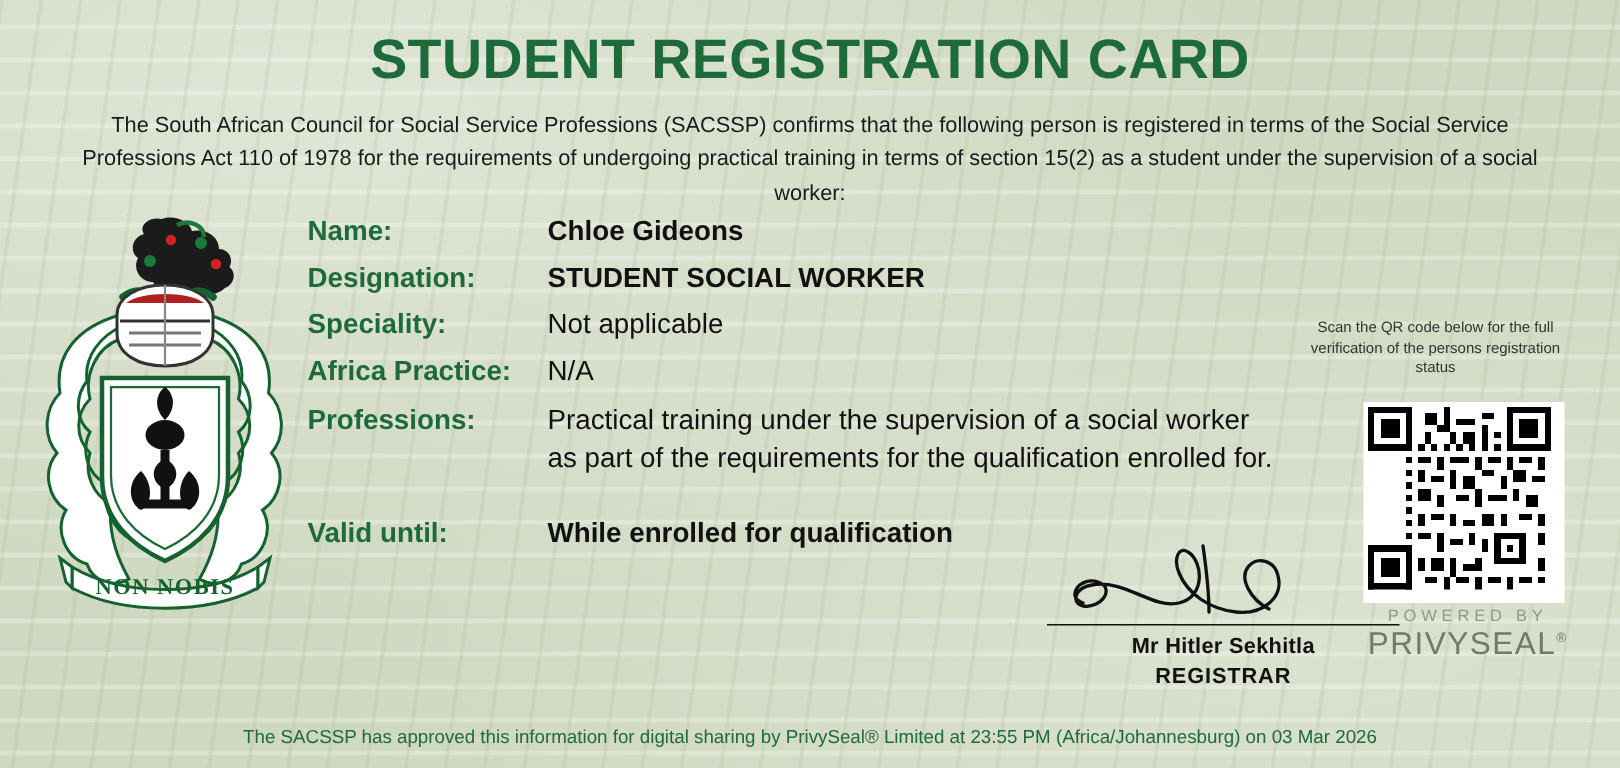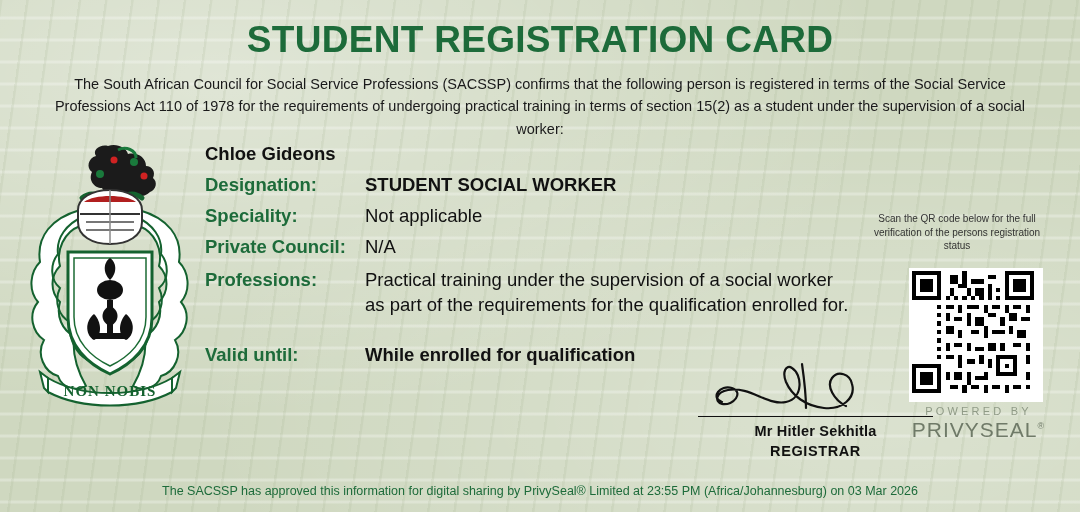--- a/index.html
+++ b/index.html
@@ -238,36 +238,37 @@
         <path d="M26 238 C60 258 116 258 150 238 L150 252 C116 270 60 270 26 252 Z" fill="#ffffff" stroke="#14622f" stroke-width="2"></path>
         <path d="M26 238 L18 232 L22 248 L26 252 Z" fill="#ffffff" stroke="#14622f" stroke-width="2"></path>
         <path d="M150 238 L158 232 L154 248 L150 252 Z" fill="#ffffff" stroke="#14622f" stroke-width="2"></path>
         <text x="88" y="256" text-anchor="middle" font-family="Liberation Serif, serif" font-size="15" font-weight="bold" fill="#14622f" letter-spacing="1">NON  NOBIS</text>
       </svg>
     </div>
 
     <div class="fields">
 
       <div class="row">
+        <div class="label">Name:</div>
         <div class="value bold">Chloe Gideons</div>
       </div>
 
 
       <div class="row">
         <div class="label">Designation:</div>
         <div class="value bold">STUDENT SOCIAL WORKER</div>
       </div>
 
       <div class="row">
         <div class="label">Speciality:</div>
         <div class="value">Not applicable</div>
       </div>
 
       <div class="row">
-        <div class="label">Private Council:</div>
+        <div class="label">Africa Practice:</div>
         <div class="value">N/A</div>
       </div>
 
       <div class="row restriction">
         <div class="label">Professions:</div>
         <div class="value value-lines">
           <div>Practical training under the supervision of a social worker</div>
           <div>as part of the requirements for the qualification enrolled for.</div>
         </div>
       </div>

